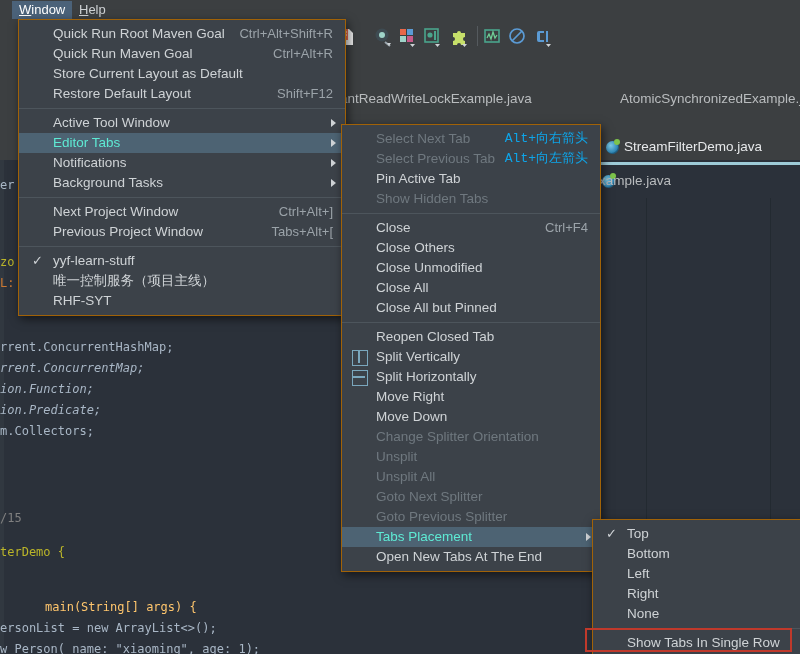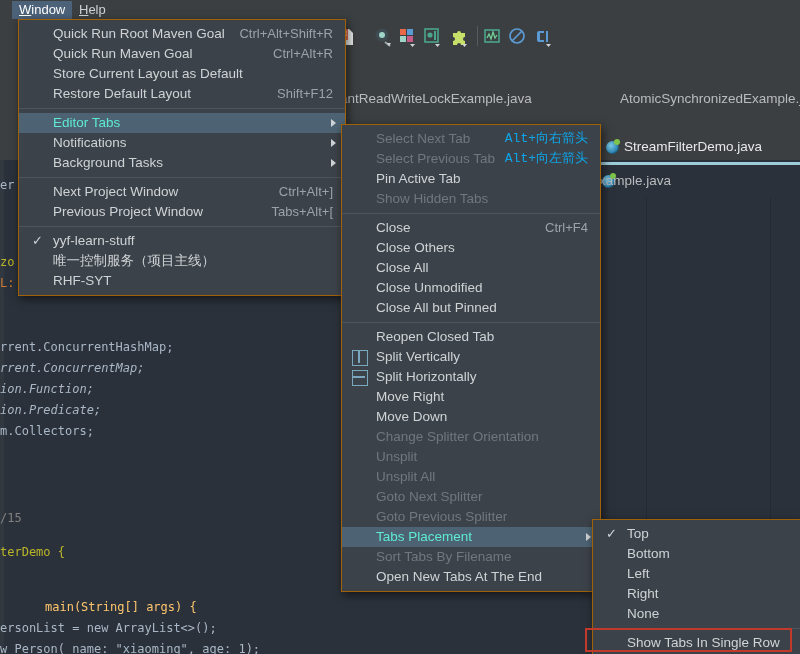--- a/index.html
+++ b/index.html
@@ -235,56 +235,56 @@
   <div class="menubar-item" style="left:72px;">
     <span class="mn-underline">H</span><span>elp</span>
   </div>
 
   <div class="menu" id="window-menu" style="left:18px; top:19px; width:326px;">
       <div class="mi"><span>Quick Run Root Maven Goal</span><span class="accel">Ctrl+Alt+Shift+R</span></div>
       <div class="mi"><span>Quick Run Maven Goal</span><span class="accel">Ctrl+Alt+R</span></div>
       <div class="mi"><span>Store Current Layout as Default</span></div>
       <div class="mi"><span>Restore Default Layout</span><span class="accel">Shift+F12</span></div>
       <div class="msep"></div>
+      <div class="mi"><span>Active Tool Window</span><span class="arrow"></span></div>
       <div class="mi sel"><span>Editor Tabs</span><span class="arrow"></span></div>
       <div class="mi"><span>Notifications</span><span class="arrow"></span></div>
       <div class="mi"><span>Background Tasks</span><span class="arrow"></span></div>
       <div class="msep"></div>
       <div class="mi"><span>Next Project Window</span><span class="accel">Ctrl+Alt+]</span></div>
       <div class="mi"><span>Previous Project Window</span><span class="accel">Tabs+Alt+[</span></div>
       <div class="msep"></div>
       <div class="mi"><span class="chk">✓</span><span>yyf-learn-stuff</span></div>
       <div class="mi"><span>唯一控制服务（项目主线）</span></div>
       <div class="mi"><span>RHF-SYT</span></div>
     </div>
 
   <div class="menu" id="editor-tabs-menu" style="left:341px; top:124px; width:258px;">
       <div class="mi disabled"><span>Select Next Tab</span><span class="accel">Alt+向右箭头</span></div>
       <div class="mi disabled"><span>Select Previous Tab</span><span class="accel">Alt+向左箭头</span></div>
       <div class="mi"><span>Pin Active Tab</span></div>
       <div class="mi disabled"><span>Show Hidden Tabs</span></div>
       <div class="msep"></div>
       <div class="mi"><span>Close</span><span class="accel">Ctrl+F4</span></div>
       <div class="mi"><span>Close Others</span></div>
+      <div class="mi"><span>Close Unmodified</span></div>
       <div class="mi"><span>Close All</span></div>
-      <div class="mi"><span>Close Unmodified</span></div>
       <div class="mi"><span>Close All but Pinned</span></div>
       <div class="msep"></div>
       <div class="mi"><span>Reopen Closed Tab</span></div>
       <div class="mi"><span class="split-ico vert"></span><span>Split Vertically</span></div>
       <div class="mi"><span class="split-ico horz"></span><span>Split Horizontally</span></div>
       <div class="mi"><span>Move Right</span></div>
       <div class="mi"><span>Move Down</span></div>
       <div class="mi disabled"><span>Change Splitter Orientation</span></div>
       <div class="mi disabled"><span>Unsplit</span></div>
       <div class="mi disabled"><span>Unsplit All</span></div>
       <div class="mi disabled"><span>Goto Next Splitter</span></div>
       <div class="mi disabled"><span>Goto Previous Splitter</span></div>
       <div class="mi sel"><span>Tabs Placement</span><span class="arrow"></span></div>
-      <div class="mi disabled"><span>Sort Tabs By Filename</span></div>
       <div class="mi"><span>Open New Tabs At The End</span></div>
     </div>
 
   <div class="menu" id="tabs-placement-menu" style="left:592px; top:519px; width:208px;">
       <div class="mi"><span class="chk">✓</span><span>Top</span></div>
       <div class="mi"><span>Bottom</span></div>
       <div class="mi"><span>Left</span></div>
       <div class="mi"><span>Right</span></div>
       <div class="mi"><span>None</span></div>
       <div class="msep"></div>

